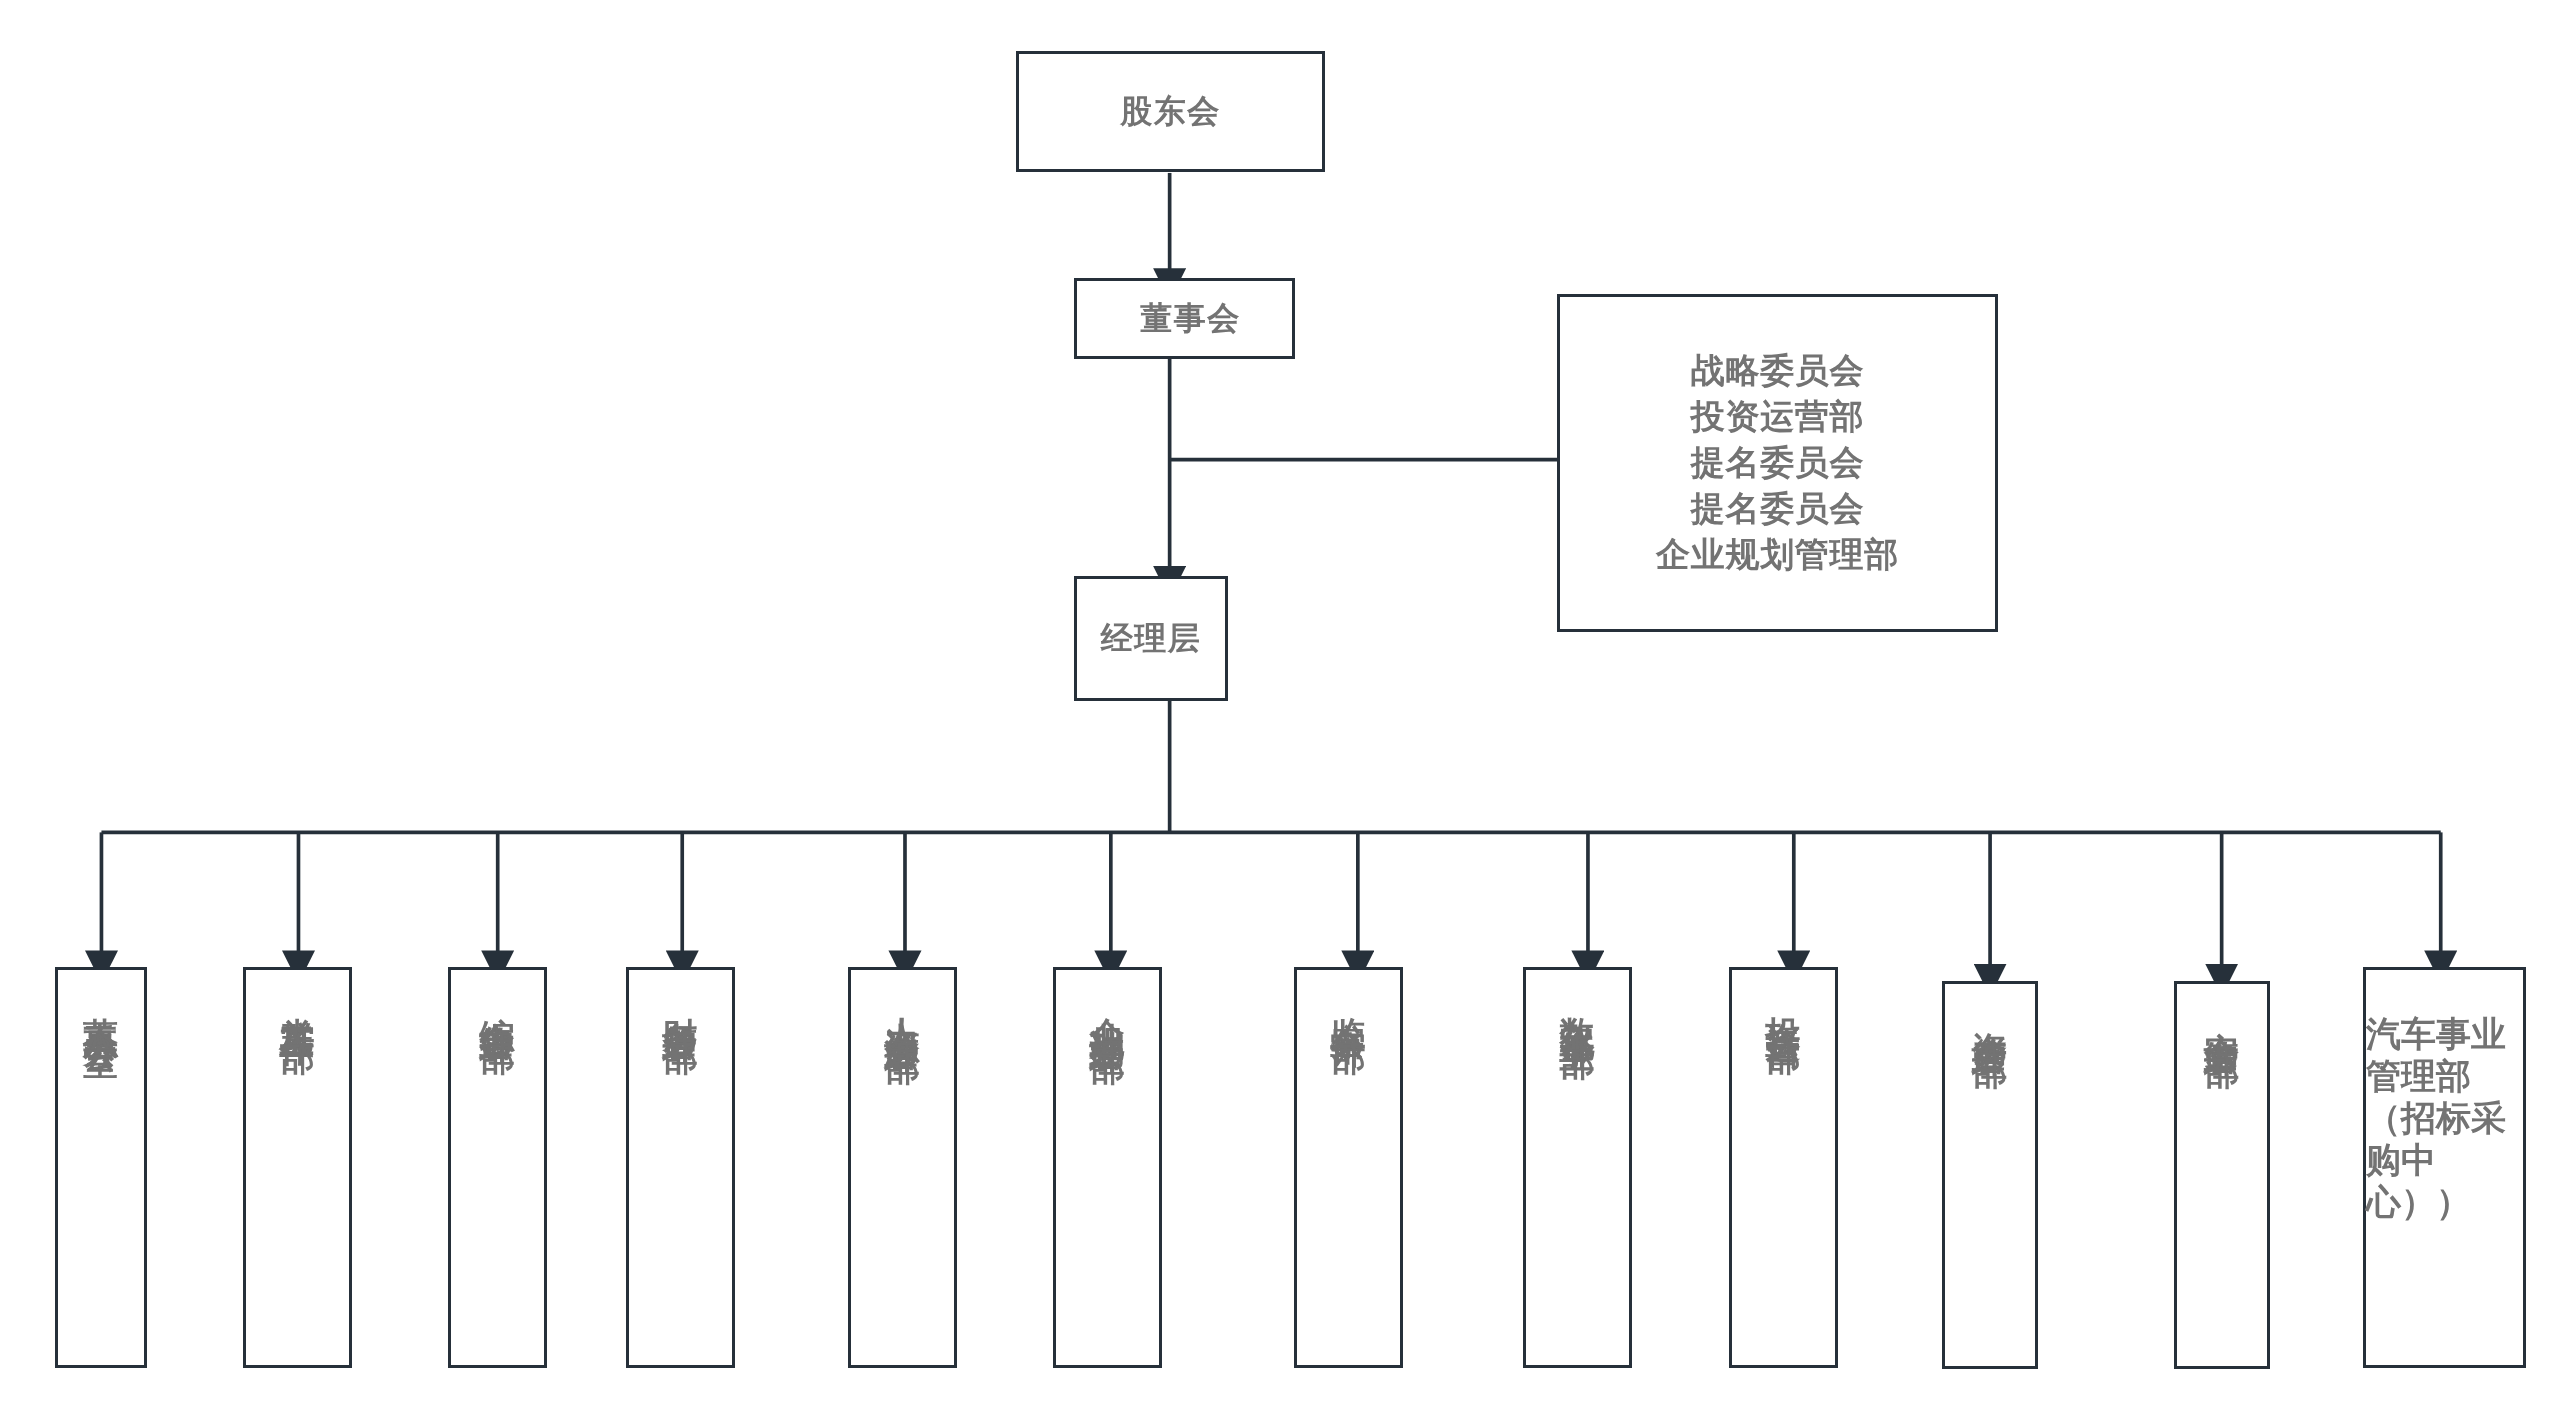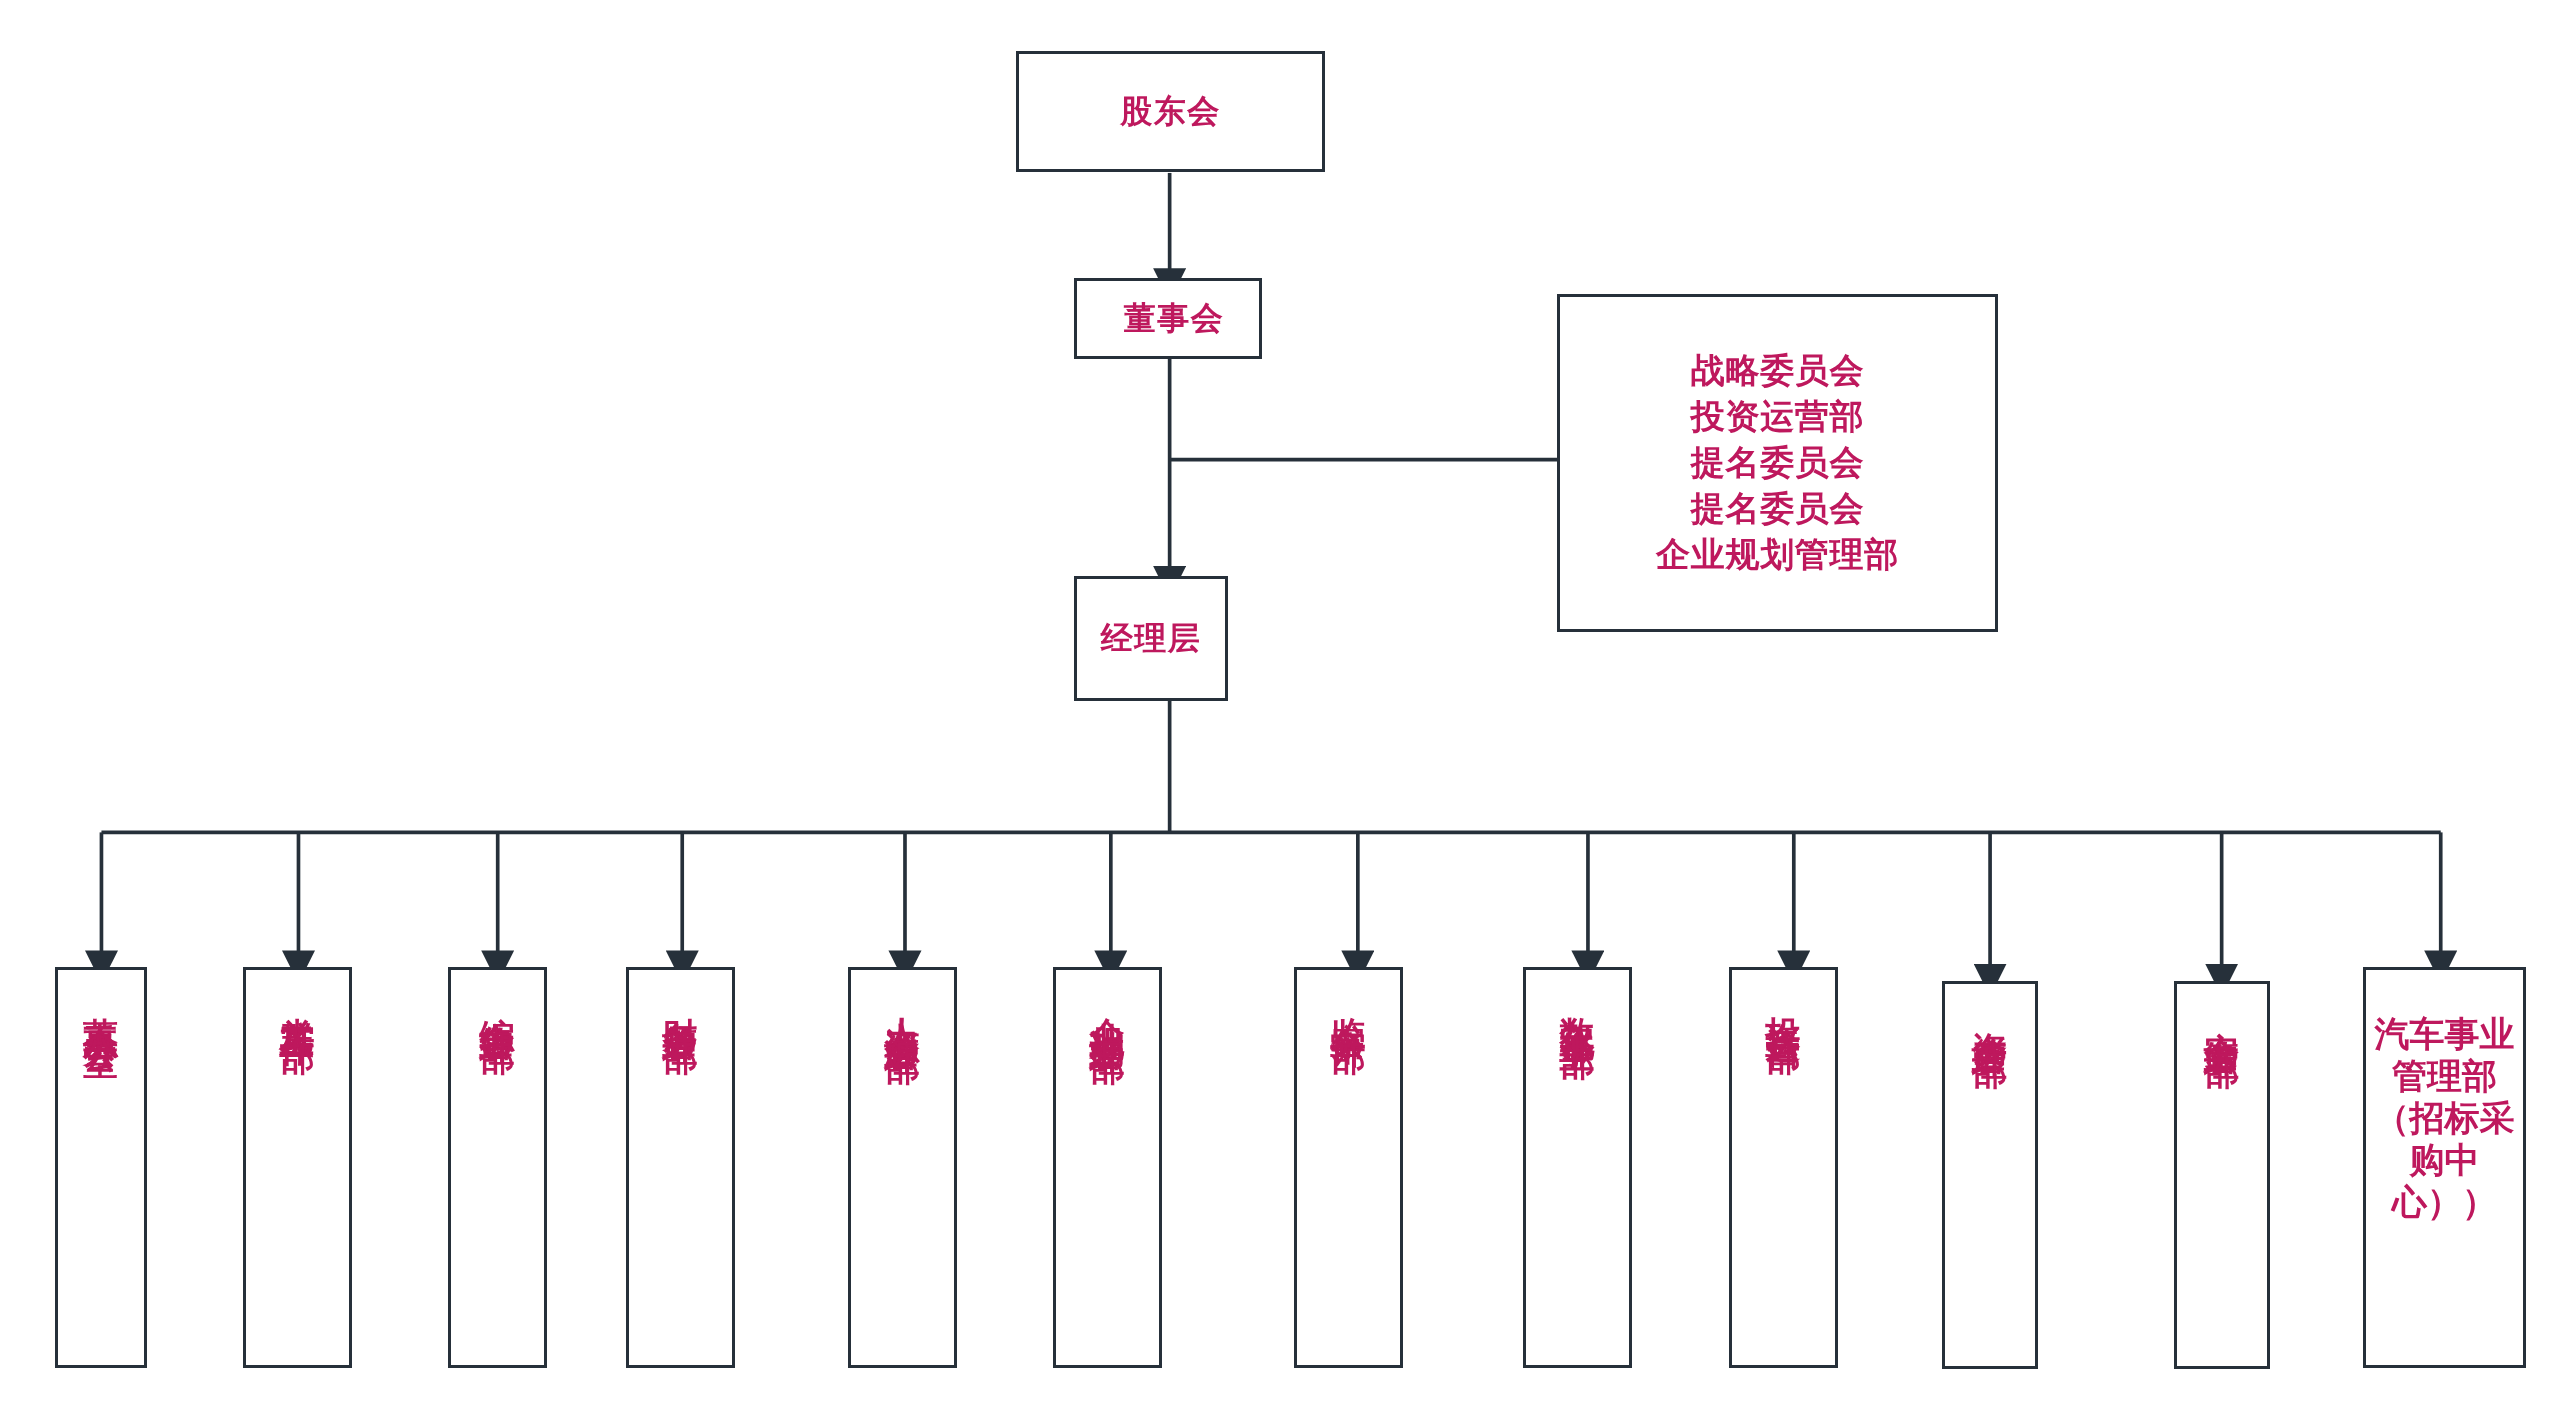--- a/index.html
+++ b/index.html
@@ -23,25 +23,24 @@
     top: 0;
     width: 2576px;
     height: 1406px;
     pointer-events: none;
   }
   .node {
     position: absolute;
     box-sizing: border-box;
     border: 3.7px solid #26303a;
     background: #ffffff;
-    color: #be185d;
+    color: #737373;
     display: flex;
     align-items: center;
     justify-content: center;
-    text-align: center;
     font-weight: bold;
     line-height: 1.12;
   }
   
   .node.top {
     font-size: 32px;
     letter-spacing: 1.5px;
   }
   
   .node.panel {
@@ -113,21 +112,21 @@
       <line x1="2160" y1="1132" x2="2160" y2="1300" marker-end="url(#ah)"></line>
       <line x1="2440" y1="1132" x2="2440" y2="1300" marker-end="url(#ah)"></line>
       <line x1="2707" y1="1132" x2="2707" y2="1318" marker-end="url(#ah)"></line>
       <line x1="3022" y1="1132" x2="3022" y2="1318" marker-end="url(#ah)"></line>
       <line x1="3320" y1="1132" x2="3320" y2="1300" marker-end="url(#ah)"></line>
     </g>
   </svg>
 
   <div class="node top" style="left:1016px; top:51px; width:309px; height:121px;">股东会</div>
 
-  <div class="node top" style="left:1074px; top:278px; width:188px; height:81px;padding-left:12px;">董事会</div>
+  <div class="node top" style="left:1074px; top:278px; width:221px; height:81px;padding-left:12px;">董事会</div>
 
   <div class="node top" style="left:1074px; top:576px; width:154px; height:125px;">经理层</div>
 
   <div class="node panel" style="left:1557px; top:278px; width:441px; height:338px;">
     <div class="line">战略委员会</div>
     <div class="line">投资运营部</div>
     <div class="line">提名委员会</div>
     <div class="line">提名委员会</div>
     <div class="line">企业规划管理部</div>
   </div>

